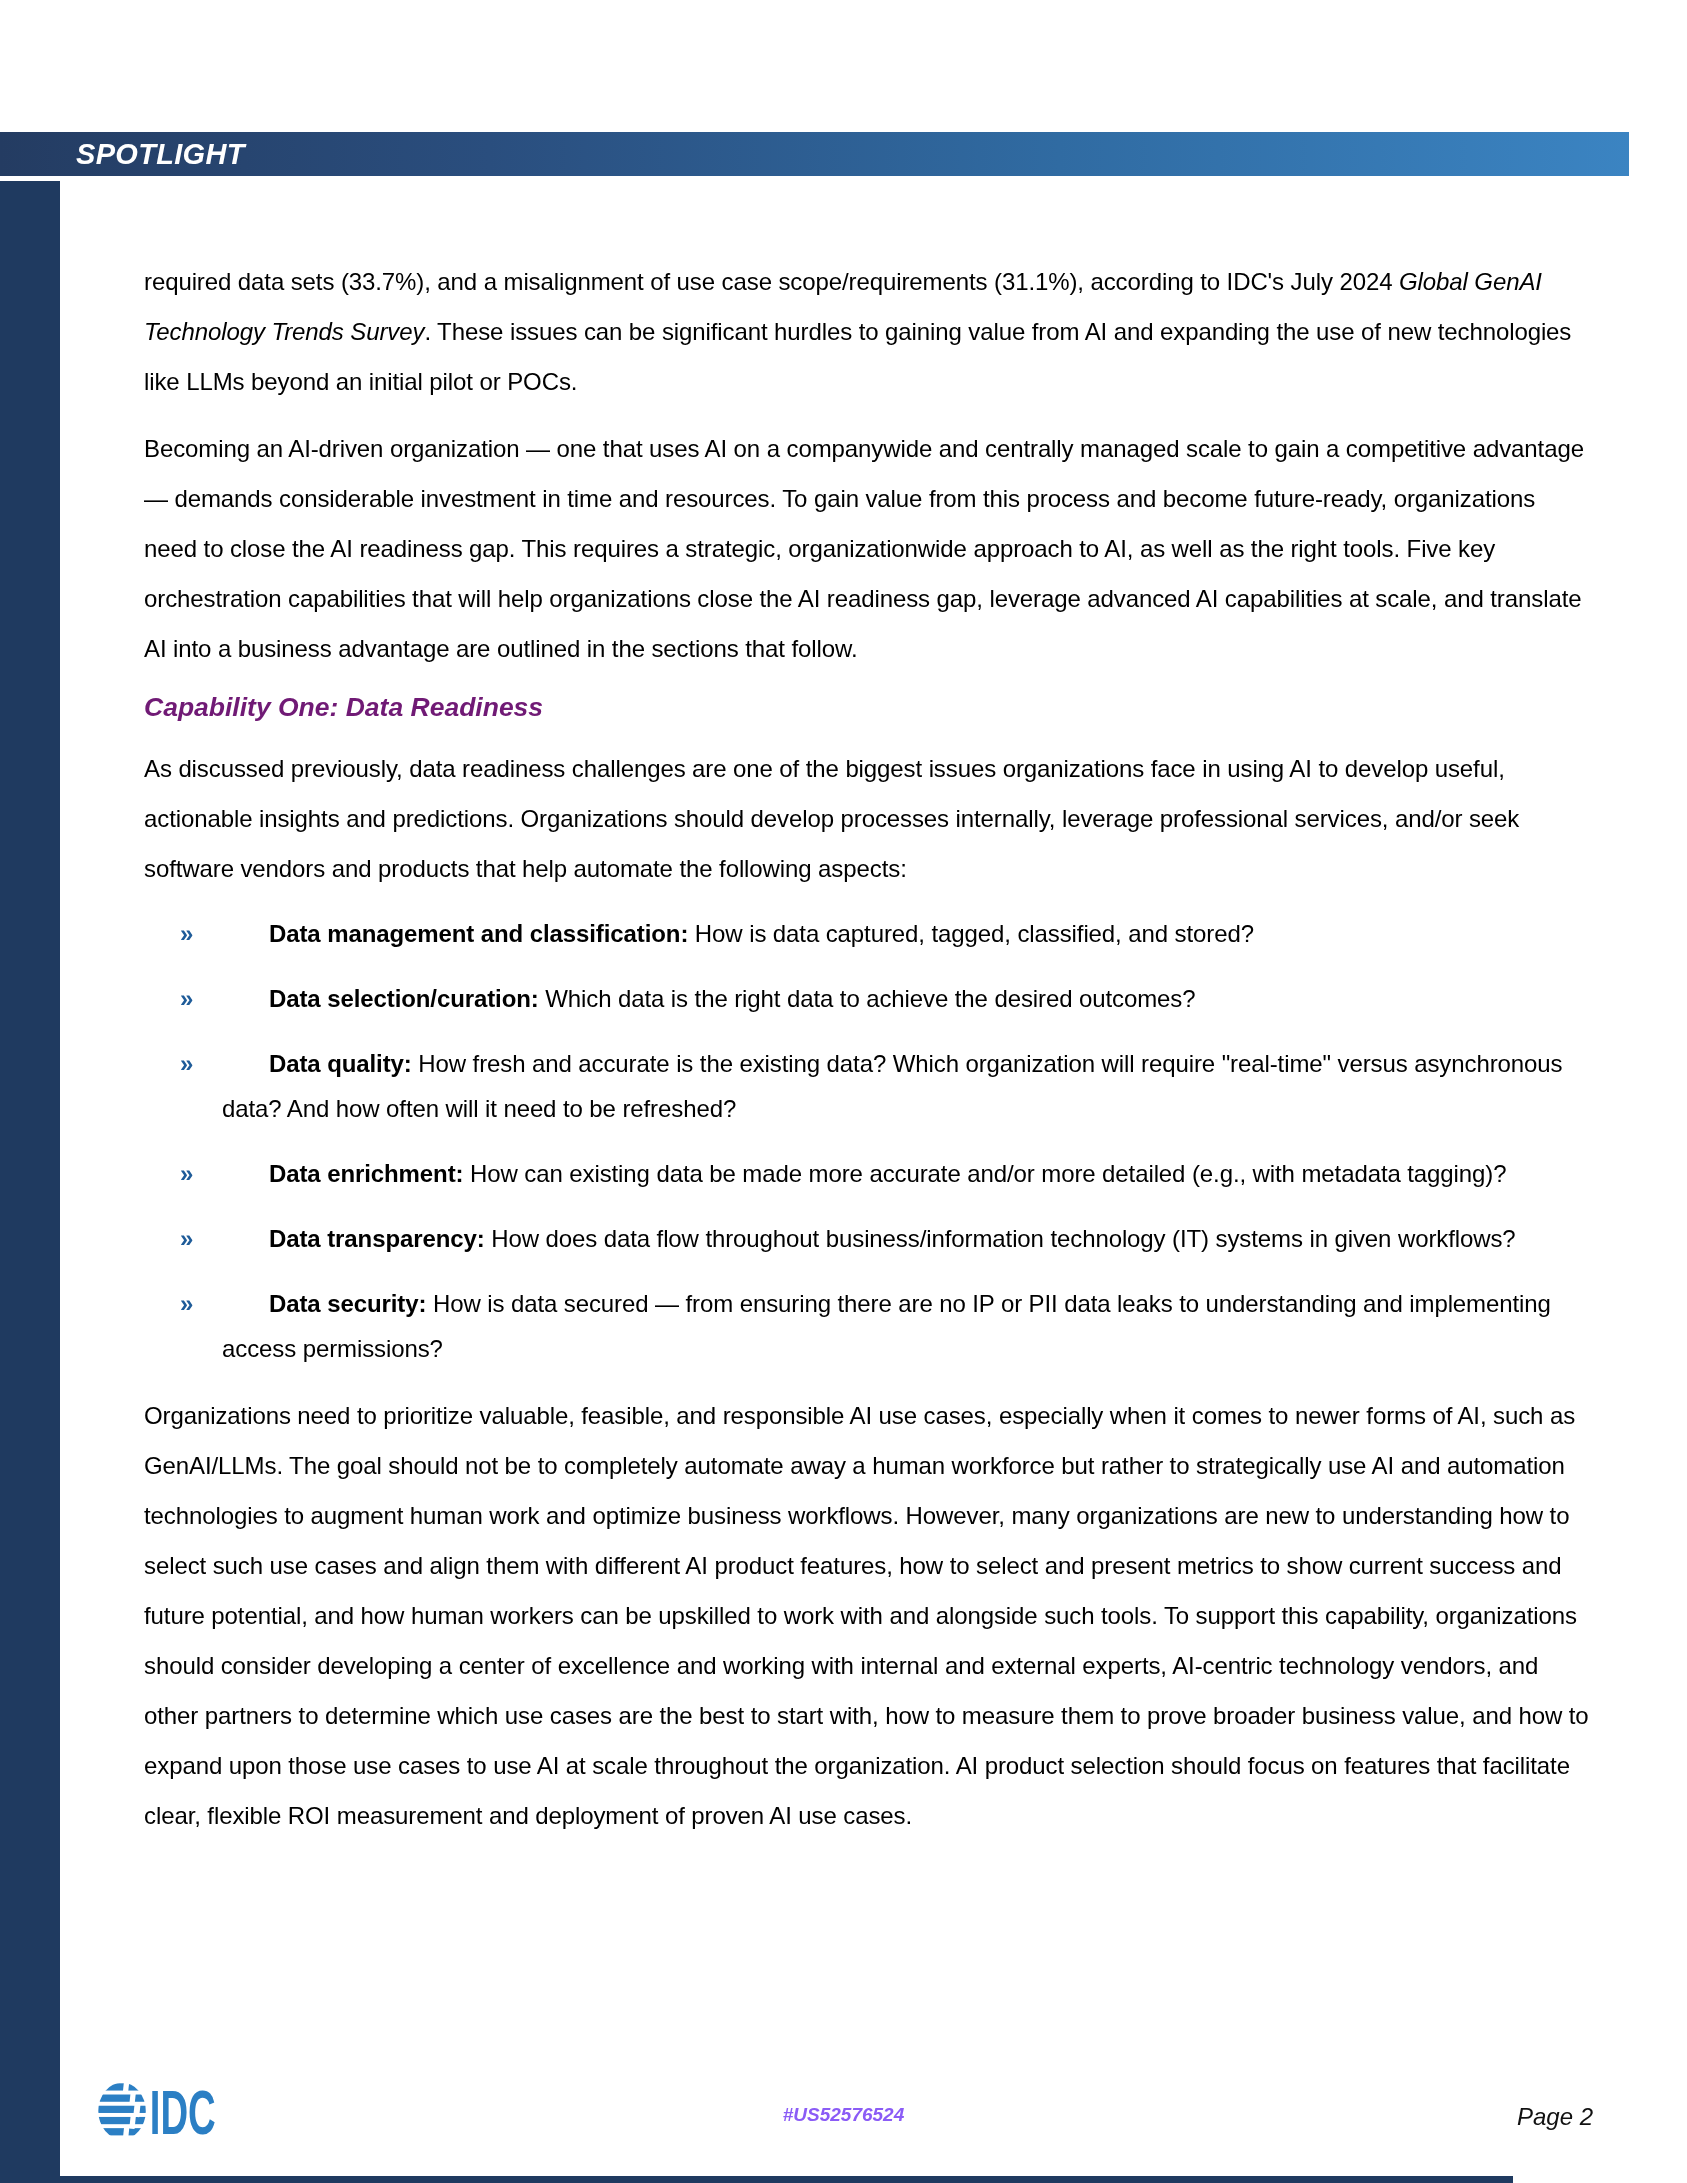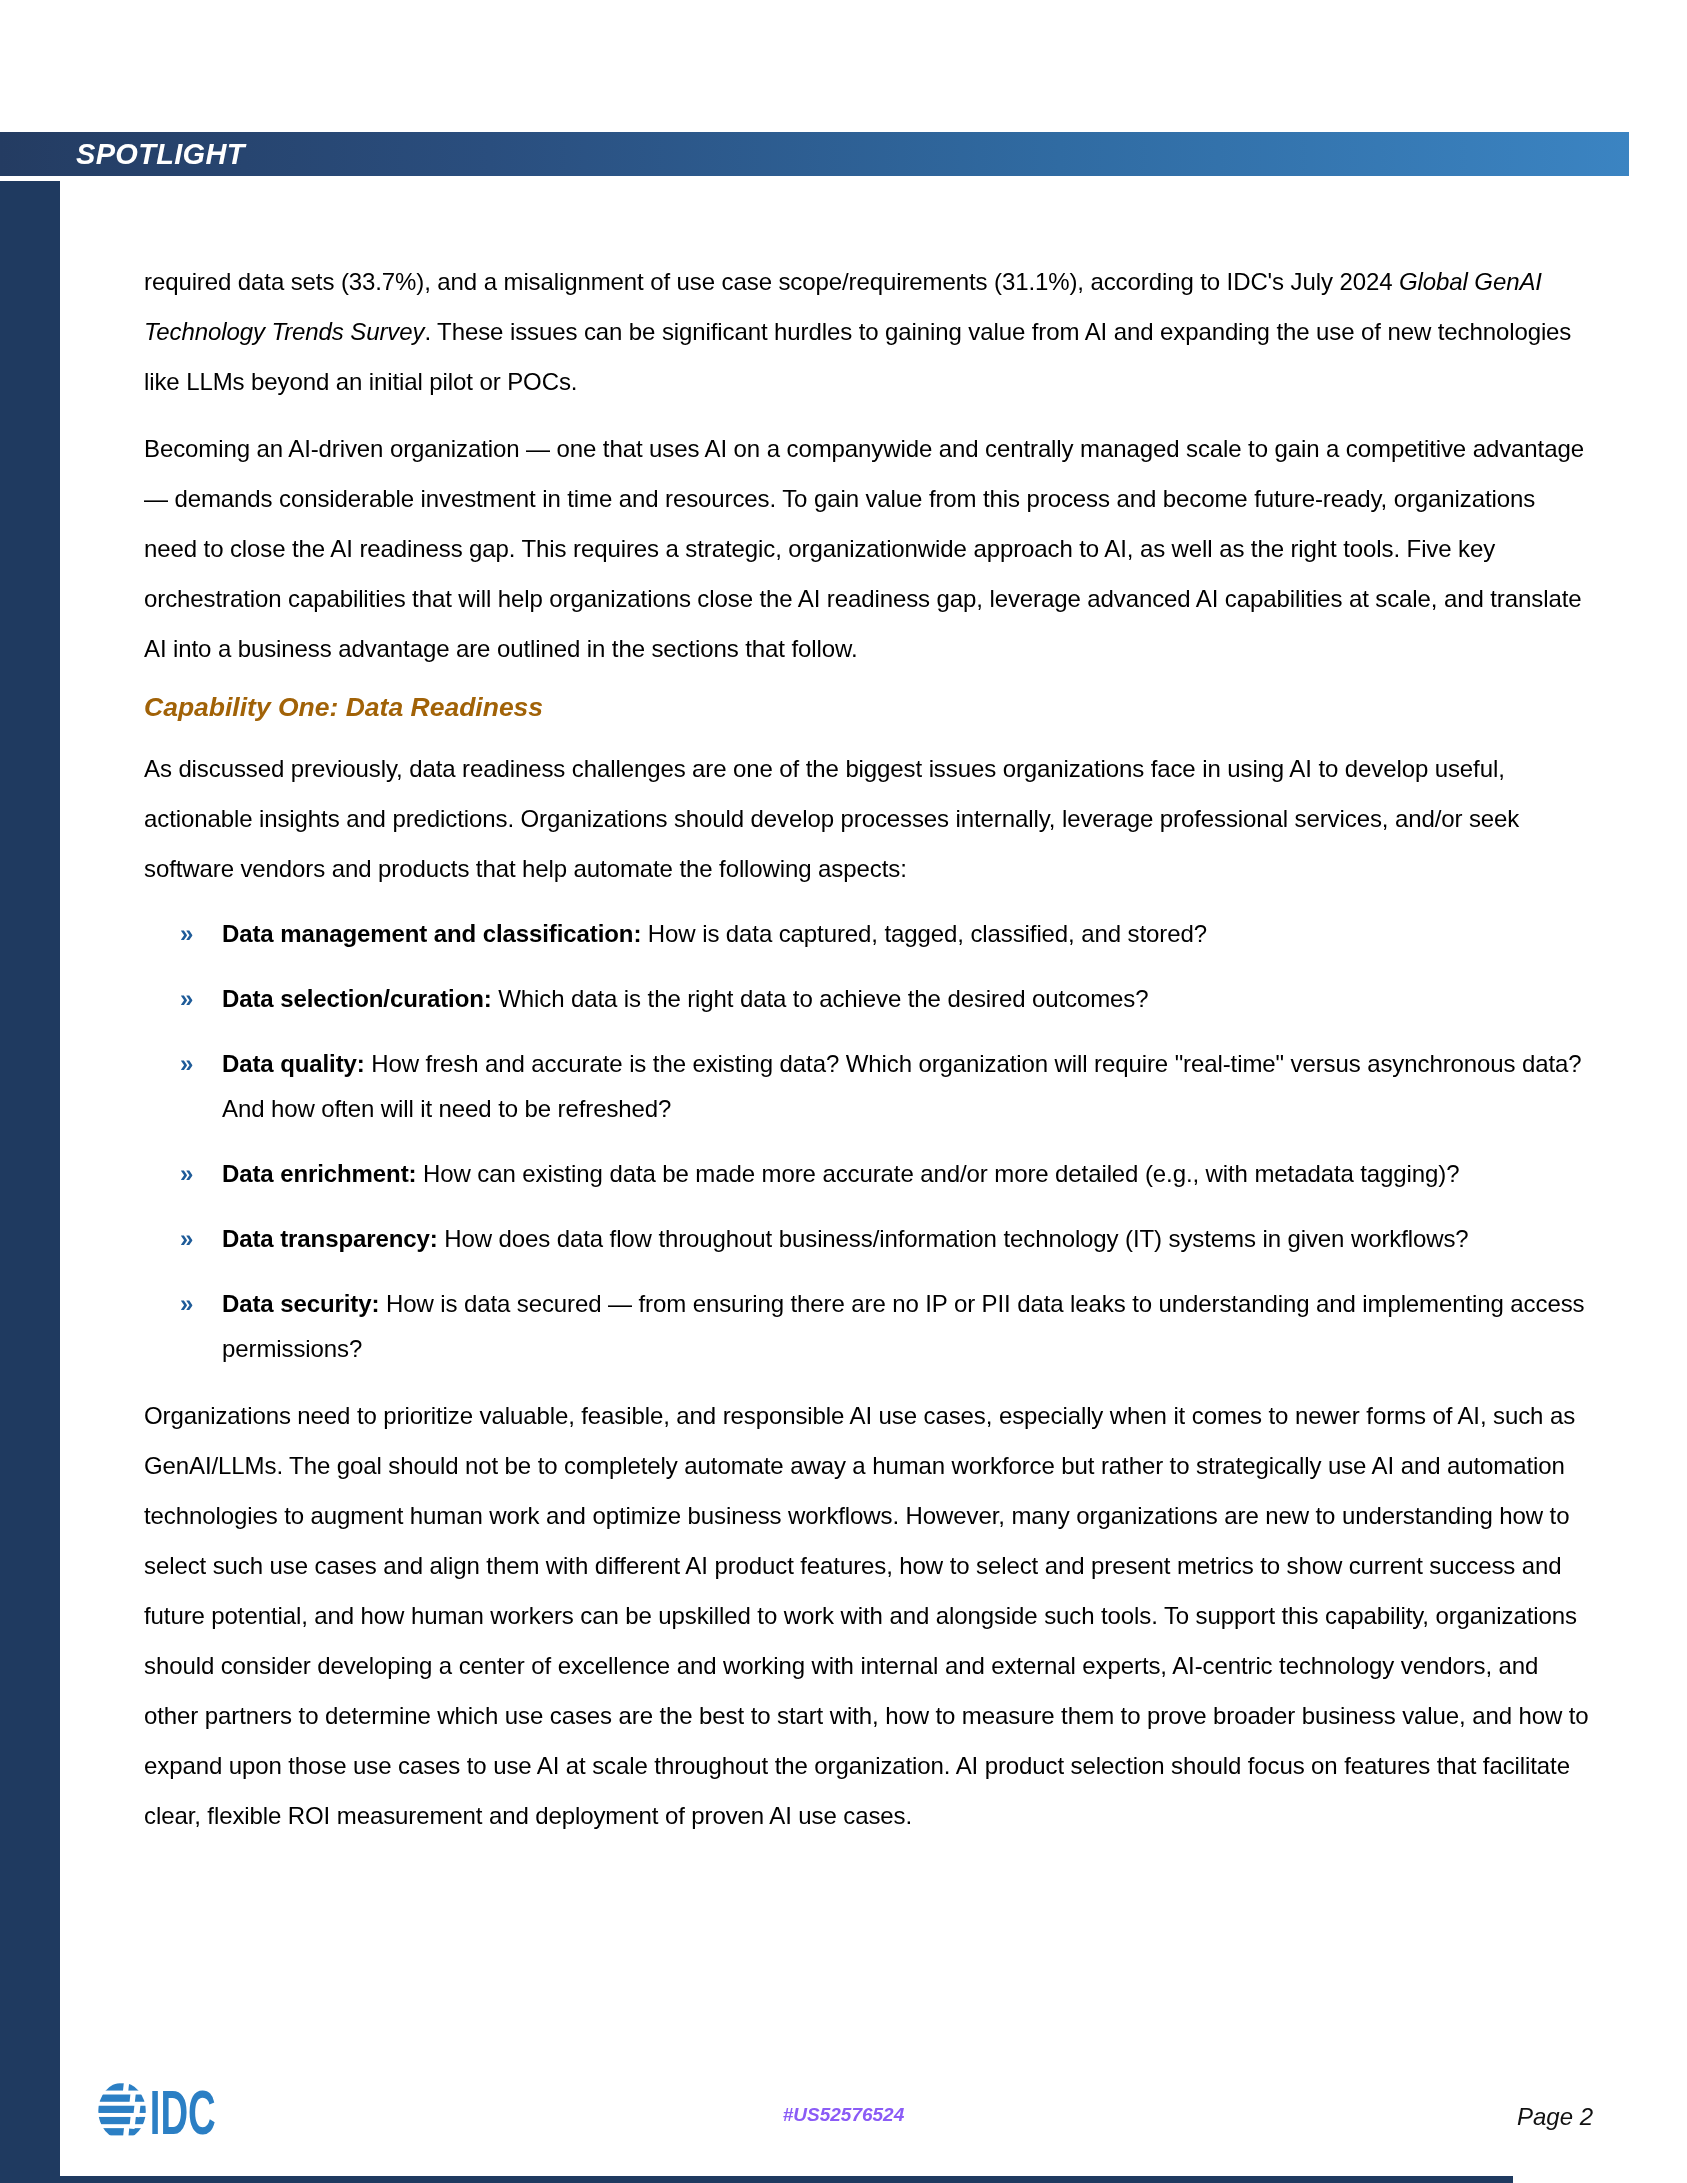--- a/index.html
+++ b/index.html
@@ -29,32 +29,32 @@
   }
   
   .content{
     position:absolute;left:144px;top:257px;width:1450px;color:#000000;
   }
   .content p{
     font-size:24px;line-height:50px;letter-spacing:-0.1px;margin:0 0 17px 0;
   }
   .italic{font-style:italic;}
   h2.cap-heading{
-    font-size:26.5px;line-height:32px;color:#a16207;font-style:italic;font-weight:bold;
+    font-size:26.5px;line-height:32px;color:#701a75;font-style:italic;font-weight:bold;
     margin:6px 0 21px 0;letter-spacing:0;
   }
   ul.bullets{list-style:none;margin:0 0 2.6px 0;padding:0;}
   ul.bullets li{
     position:relative;padding-left:78px;margin-bottom:20px;
     font-size:24px;line-height:45px;letter-spacing:-0.1px;
   }
   ul.bullets .marker{
     position:absolute;left:36px;top:0;color:#1F5C99;font-weight:bold;
   }
-  ul.bullets b{font-weight:bold;}
+  ul.bullets b{font-weight:bold;margin-left:47px;}
   
   .idc-logo{position:absolute;left:97px;top:2081px;width:120px;height:60px;}
   .doc-number{
     position:absolute;left:0;top:2104px;width:1687px;text-align:center;
     font-size:19px;font-weight:bold;font-style:italic;color:#8b5cf6;
   }
   .page-number{
     position:absolute;right:94px;top:2103px;font-size:24px;font-style:italic;color:#111111;
   }
 </style>

